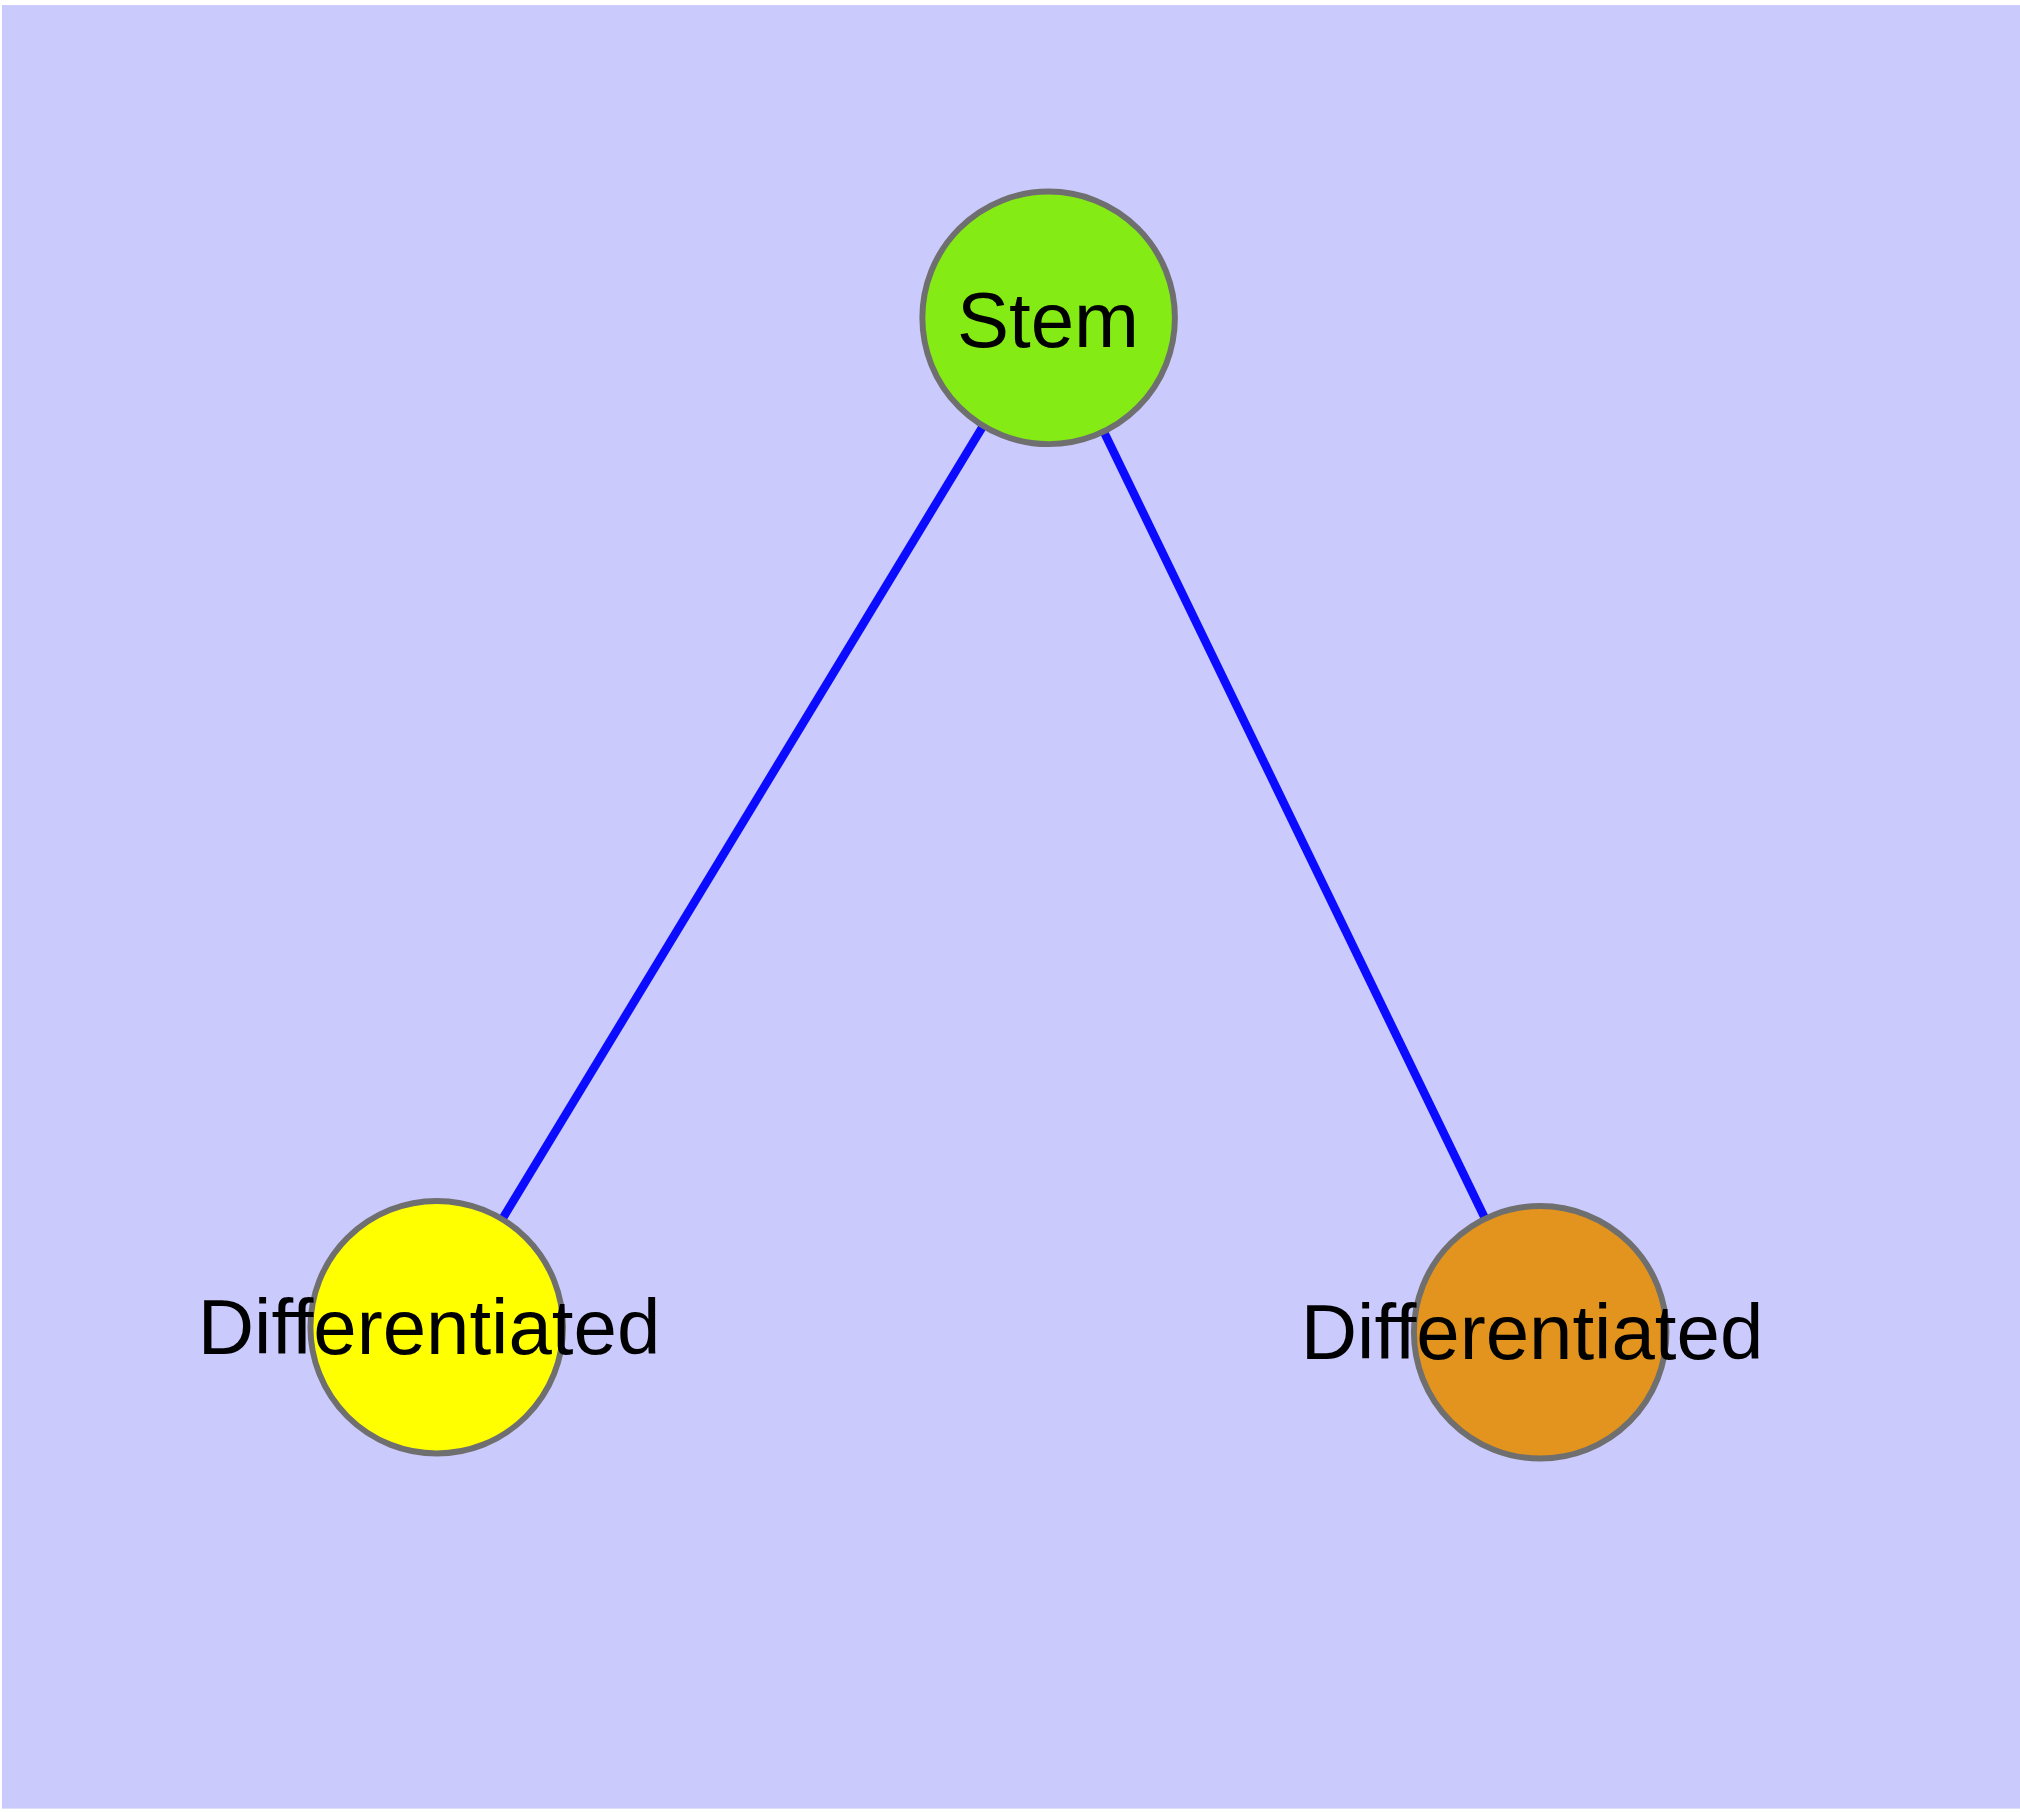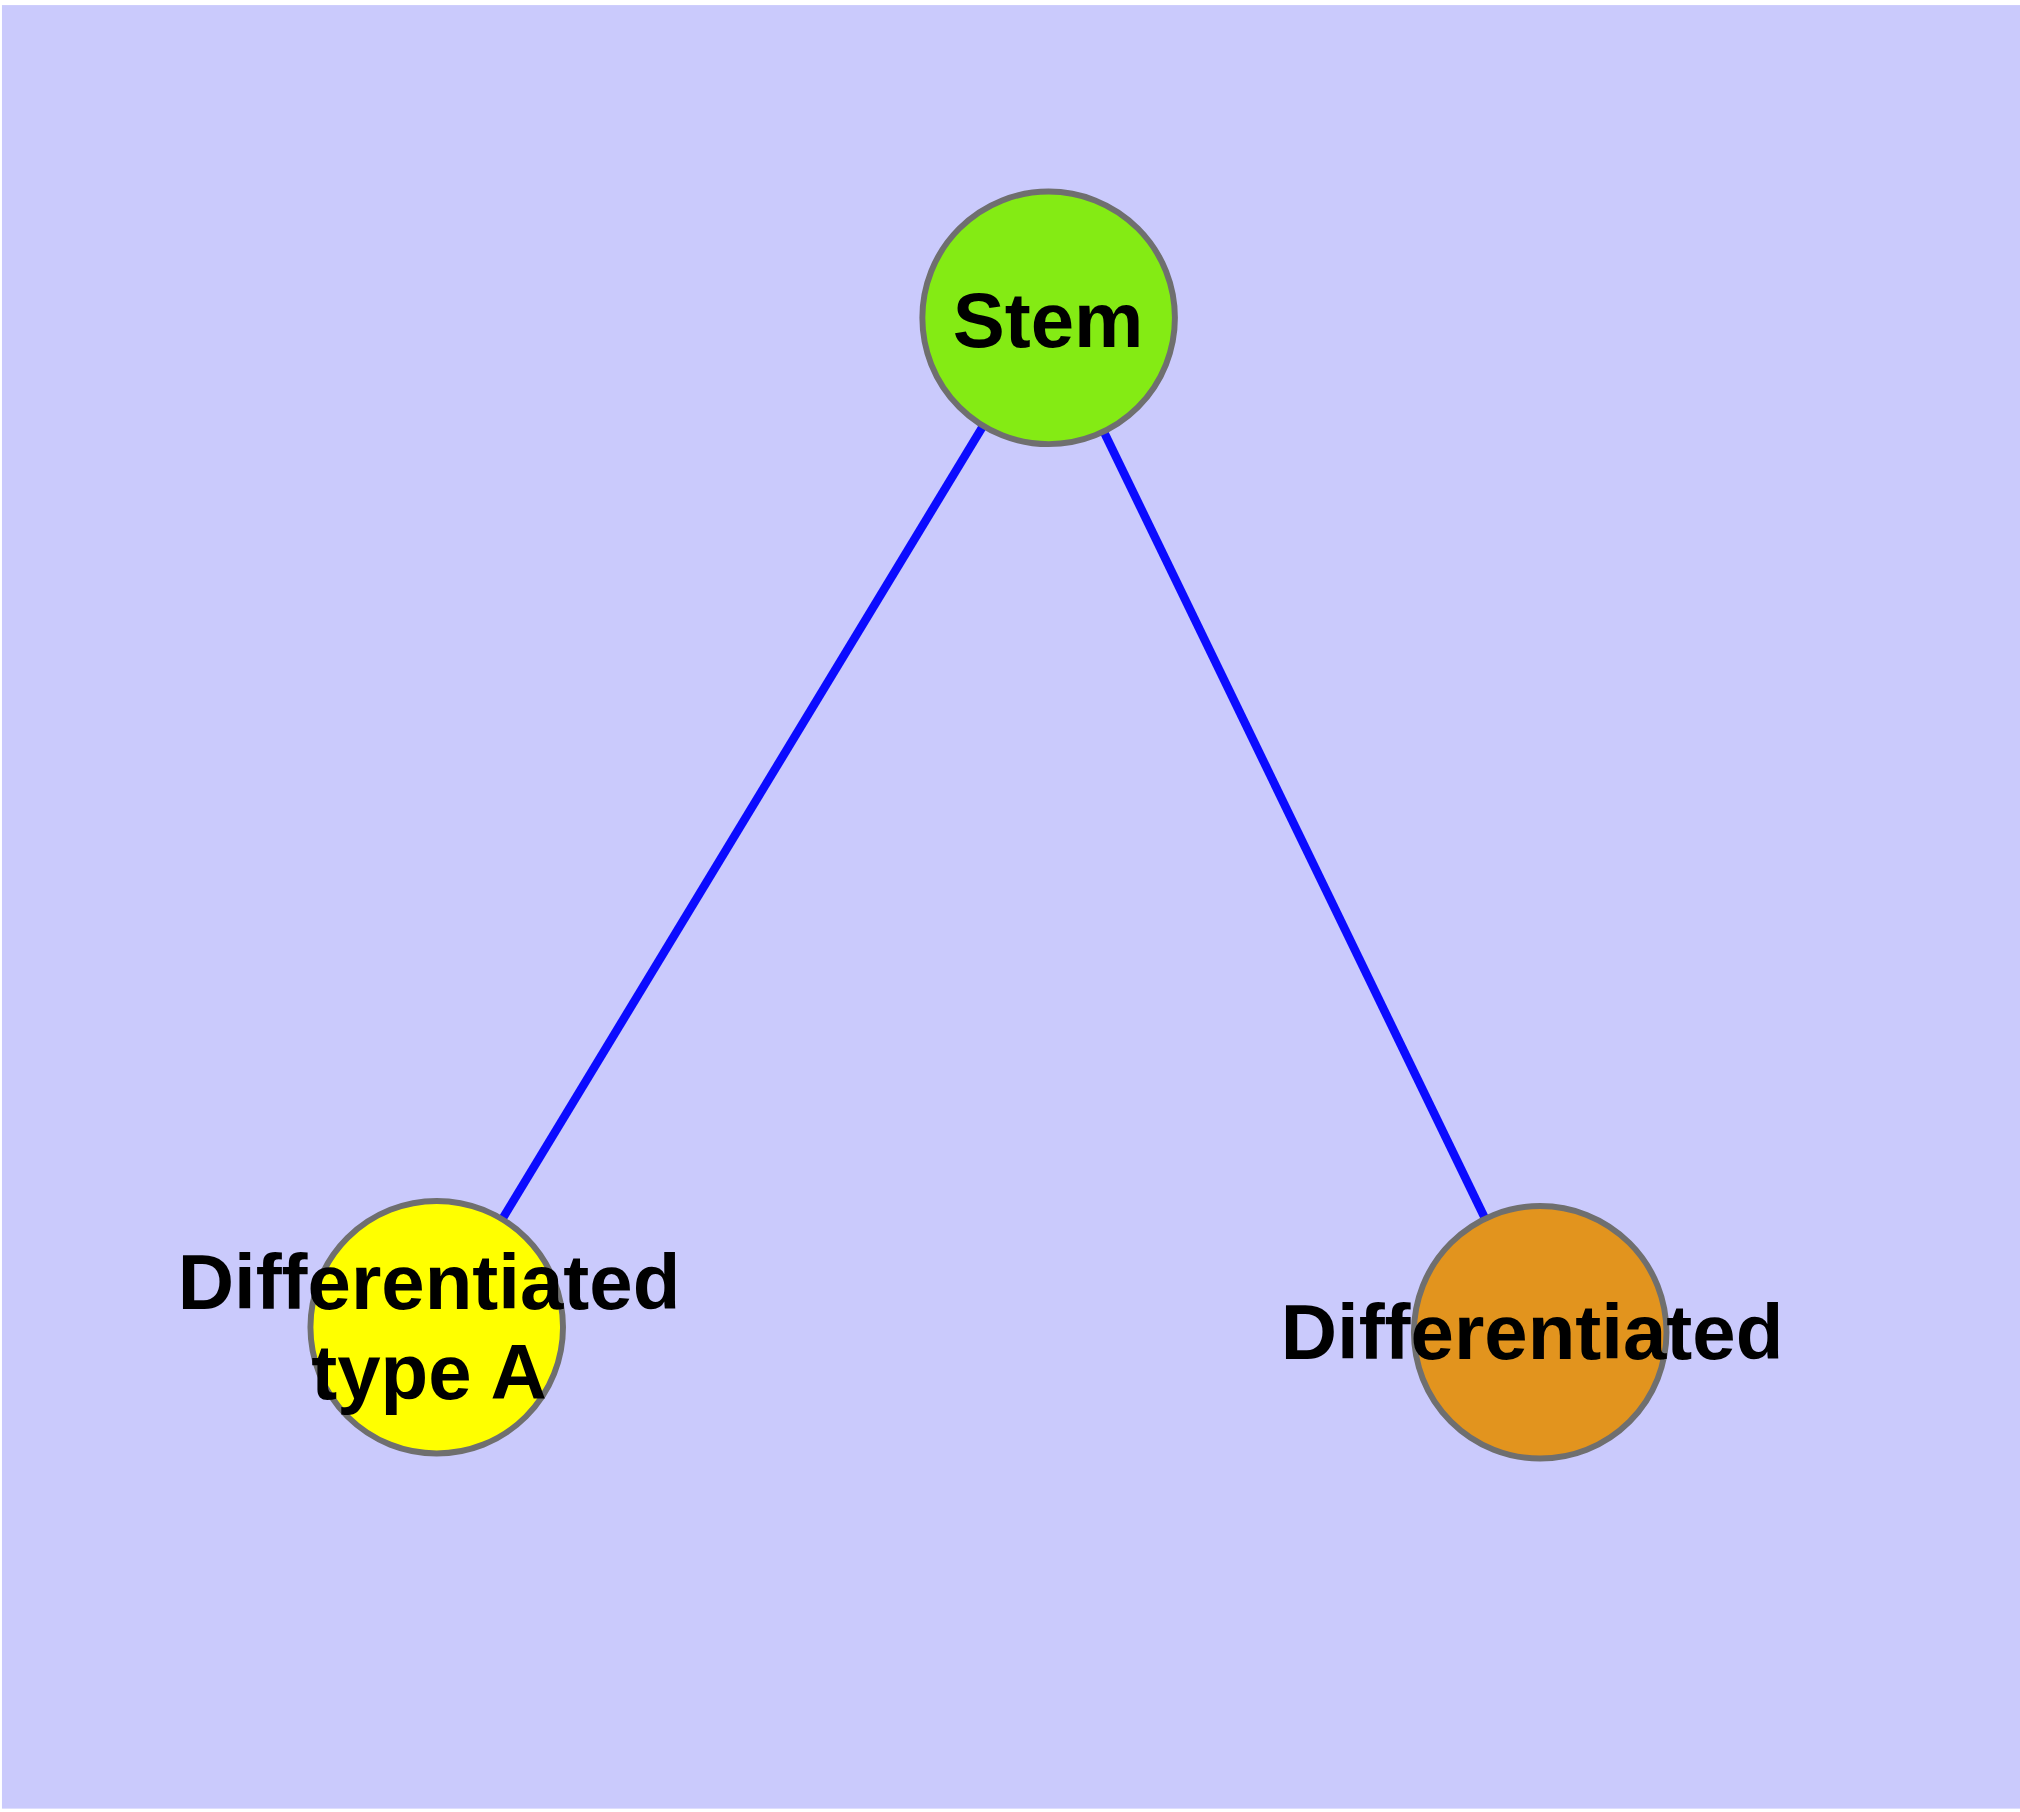--- a/index.html
+++ b/index.html
@@ -21,21 +21,21 @@
     left: 0;
     top: 0;
     width: 2021px;
     height: 1812px;
     display: block;
   }
   .node-label {
     position: absolute;
     transform: translate(-50%, -50%);
     text-align: center;
-    font-weight: bold;
+    font-weight: normal;
     font-size: 78px;
     line-height: 90px;
     color: #000000;
     white-space: nowrap;
     pointer-events: none;
   }
 </style>
 </head>
 <body>
 
@@ -52,21 +52,20 @@
 
     <circle cx="1237" cy="375" r="149" stroke-width="7" fill="#84eb14" stroke="#6f6f6f"></circle>
     <circle cx="515" cy="1566" r="149" stroke-width="7" fill="#ffff00" stroke="#6f6f6f"></circle>
     <circle cx="1817" cy="1572" r="149" stroke-width="7" fill="#e2941e" stroke="#6f6f6f"></circle>
   </svg>
 
   <div class="node-label" style="left:1048px; top:320px;">Stem</div>
 
   <div class="node-label" style="left:429px; top:1327px;">
     <div>Differentiated</div>
-    <div>type A</div>
   </div>
 
   <div class="node-label" style="left:1532px; top:1332px;">
     <div>Differentiated</div>
   </div>
 
 </div>
 
 
 </body></html>

